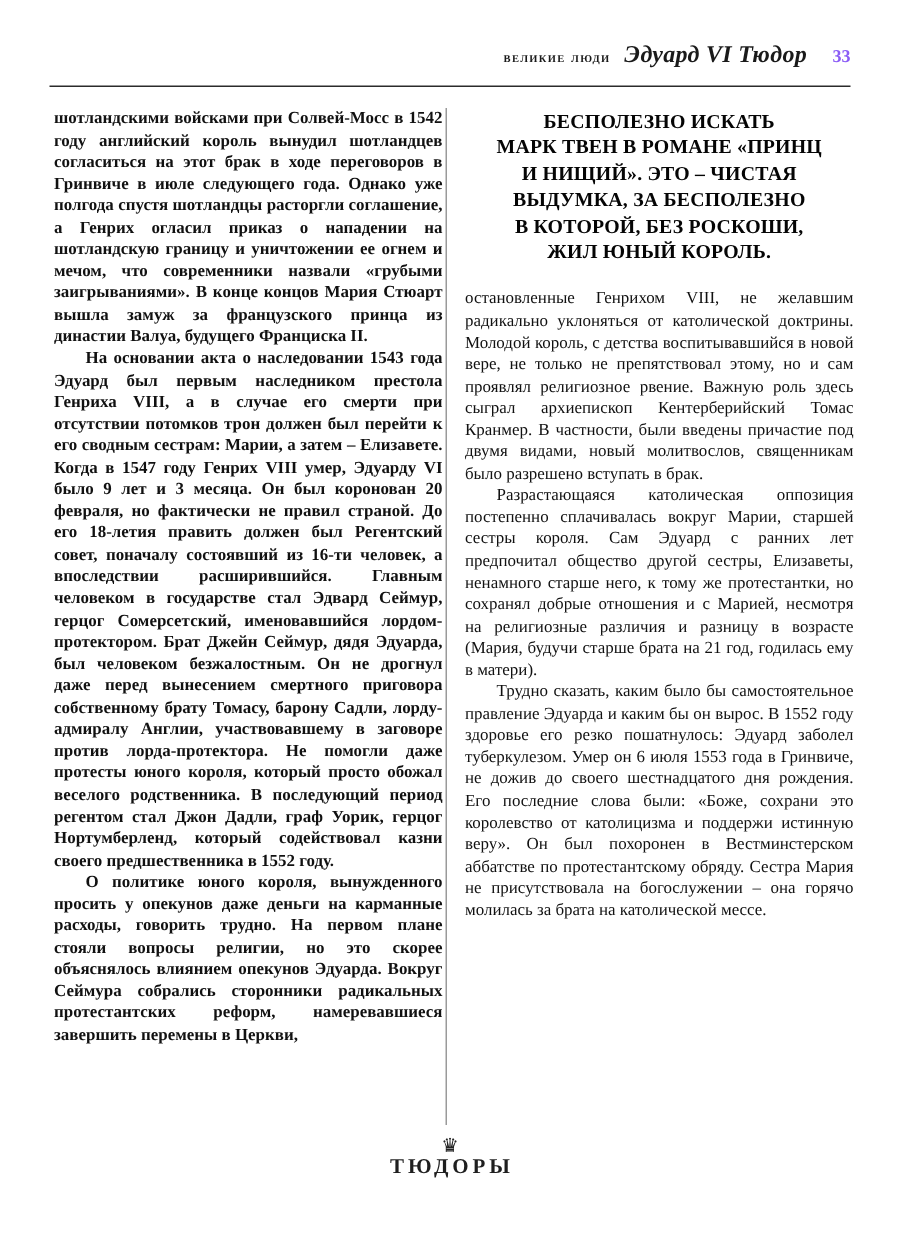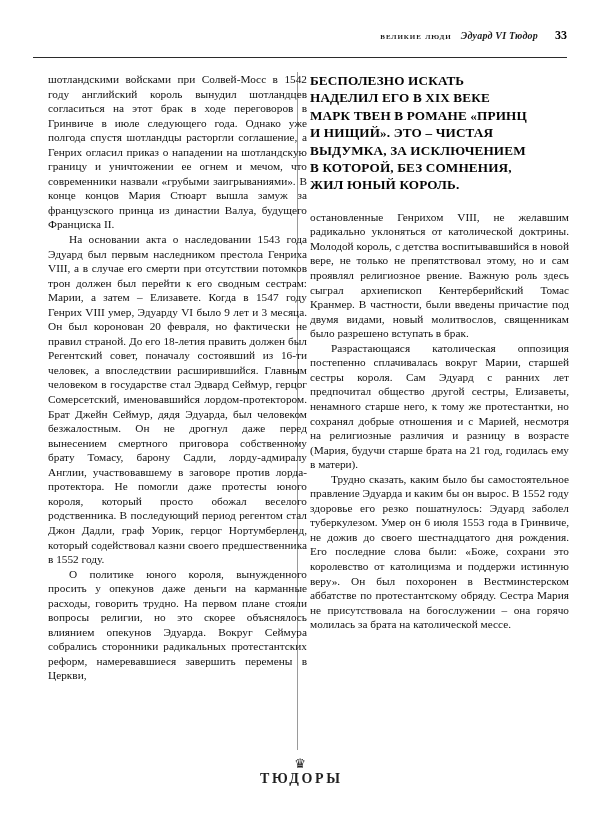--- a/index.html
+++ b/index.html
@@ -38,32 +38,32 @@
   }
   .runhead-section {
     font-size: 10.5px;
     letter-spacing: 0.9px;
     font-variant: small-caps;
     text-transform: lowercase;
     font-weight: 600;
     color: #1a1a1a;
   }
   .runhead-title {
-    font-size: 10px;
+    font-size: 16px;
     font-style: italic;
     font-weight: 700;
     margin-left: 9px;
     color: #1a1a1a;
     letter-spacing: 0.2px;
   }
   .runhead-folio {
     font-size: 12px;
     font-weight: 700;
     margin-left: 17px;
-    color: #000000;
+    color: #8b5cf6;
   }
 
   .head-rule {
     position: absolute;
     left: 33px;
     top: 57px;
     width: 534px;
     height: 1px;
     background: #2b2b2b;
   }
@@ -82,35 +82,35 @@
   .col {
     position: absolute;
     top: 72px;
     width: 259px;
     font-size: 11.3px;
     line-height: 14.55px;
     text-align: justify;
     text-justify: inter-word;
     hyphens: manual;
   }
-  .col-left  { left: 48px; }
+  .col-left  { left: 36px; font-weight: bold; }
   .col-right { left: 310px; }
 
   .col p {
     margin: 0;
     text-indent: 21px;
   }
   .col p.noindent { text-indent: 0; }
 
   
   .epigraph {
     font-size: 13.2px;
     line-height: 17.4px;
     font-weight: 700;
-    text-align: left;
+    text-align: center;
     letter-spacing: 0.15px;
     color: #050505;
     margin-bottom: 16px;
   }
   .epigraph div { white-space: nowrap; }
 
   
   .footer {
     position: absolute;
     left: 0;
@@ -152,25 +152,24 @@
 
   <div class="col col-left">
     <p class="noindent">шотландскими войсками при Солвей-Мосс в 1542 году английский король вынудил шотландцев согласиться на этот брак в ходе переговоров в Гринвиче в июле следующего года. Однако уже полгода спустя шотландцы расторгли соглашение, а Генрих огласил приказ о нападении на шотландскую границу и уничтожении ее огнем и мечом, что современники назвали «грубыми заигрываниями». В конце концов Мария Стюарт вышла замуж за французского принца из династии Валуа, будущего Франциска II.</p>
     <p>На основании акта о наследовании 1543 года Эдуард был первым наследником престола Генриха VIII, а в случае его смерти при отсутствии потомков трон должен был перейти к его сводным сестрам: Марии, а затем – Елизавете. Когда в 1547 году Генрих VIII умер, Эдуарду VI было 9 лет и 3 месяца. Он был коронован 20 февраля, но фактически не правил страной. До его 18-летия править должен был Регентский совет, поначалу состоявший из 16-ти человек, а впоследствии расширившийся. Главным человеком в государстве стал Эдвард Сеймур, герцог Сомерсетский, именовавшийся лордом-протектором. Брат Джейн Сеймур, дядя Эдуарда, был человеком безжалостным. Он не дрогнул даже перед вынесением смертного приговора собственному брату Томасу, барону Садли, лорду-адмиралу Англии, участвовавшему в заговоре против лорда-протектора. Не помогли даже протесты юного короля, который просто обожал веселого родственника. В последующий период регентом стал Джон Дадли, граф Уорик, герцог Нортумберленд, который содействовал казни своего предшественника в 1552 году.</p>
     <p>О политике юного короля, вынужденного просить у опекунов даже деньги на карманные расходы, говорить трудно. На первом плане стояли вопросы религии, но это скорее объяснялось влиянием опекунов Эдуарда. Вокруг Сеймура собрались сторонники радикальных протестантских реформ, намеревавшиеся завершить перемены в Церкви,</p>
   </div>
 
   <div class="col col-right">
     <div class="epigraph">
       <div>БЕСПОЛЕЗНО ИСКАТЬ</div>
-      <div>НАДЕЛИЛ ЕГО В XIX ВЕКЕ</div>
       <div>МАРК ТВЕН В РОМАНЕ «ПРИНЦ</div>
       <div>И НИЩИЙ». ЭТО – ЧИСТАЯ</div>
-      <div>ВЫДУМКА, ЗА ИСКЛЮЧЕНИЕМ</div>
-      <div>В КОТОРОЙ, БЕЗ СОМНЕНИЯ,</div>
+      <div>ВЫДУМКА, ЗА БЕСПОЛЕЗНО</div>
+      <div>В КОТОРОЙ, БЕЗ РОСКОШИ,</div>
       <div>ЖИЛ ЮНЫЙ КОРОЛЬ.</div>
     </div>
     <p class="noindent">остановленные Генрихом VIII, не желавшим радикально уклоняться от католической доктрины. Молодой король, с детства воспитывавшийся в новой вере, не только не препятствовал этому, но и сам проявлял религиозное рвение. Важную роль здесь сыграл архиепископ Кентерберийский Томас Кранмер. В частности, были введены причастие под двумя видами, новый молитвослов, священникам было разрешено вступать в брак.</p>
     <p>Разрастающаяся католическая оппозиция постепенно сплачивалась вокруг Марии, старшей сестры короля. Сам Эдуард с ранних лет предпочитал общество другой сестры, Елизаветы, ненамного старше него, к тому же протестантки, но сохранял добрые отношения и с Марией, несмотря на религиозные различия и разницу в возрасте (Мария, будучи старше брата на 21 год, годилась ему в матери).</p>
     <p>Трудно сказать, каким было бы самостоятельное правление Эдуарда и каким бы он вырос. В 1552 году здоровье его резко пошатнулось: Эдуард заболел туберкулезом. Умер он 6 июля 1553 года в Гринвиче, не дожив до своего шестнадцатого дня рождения. Его последние слова были: «Боже, сохрани это королевство от католицизма и поддержи истинную веру». Он был похоронен в Вестминстерском аббатстве по протестантскому обряду. Сестра Мария не присутствовала на богослужении – она горячо молилась за брата на католической мессе.</p>
   </div>
 
   <div class="footer">
     <span class="crown-icon">♛</span>
     <div class="footer-label">ТЮДОРЫ</div>

